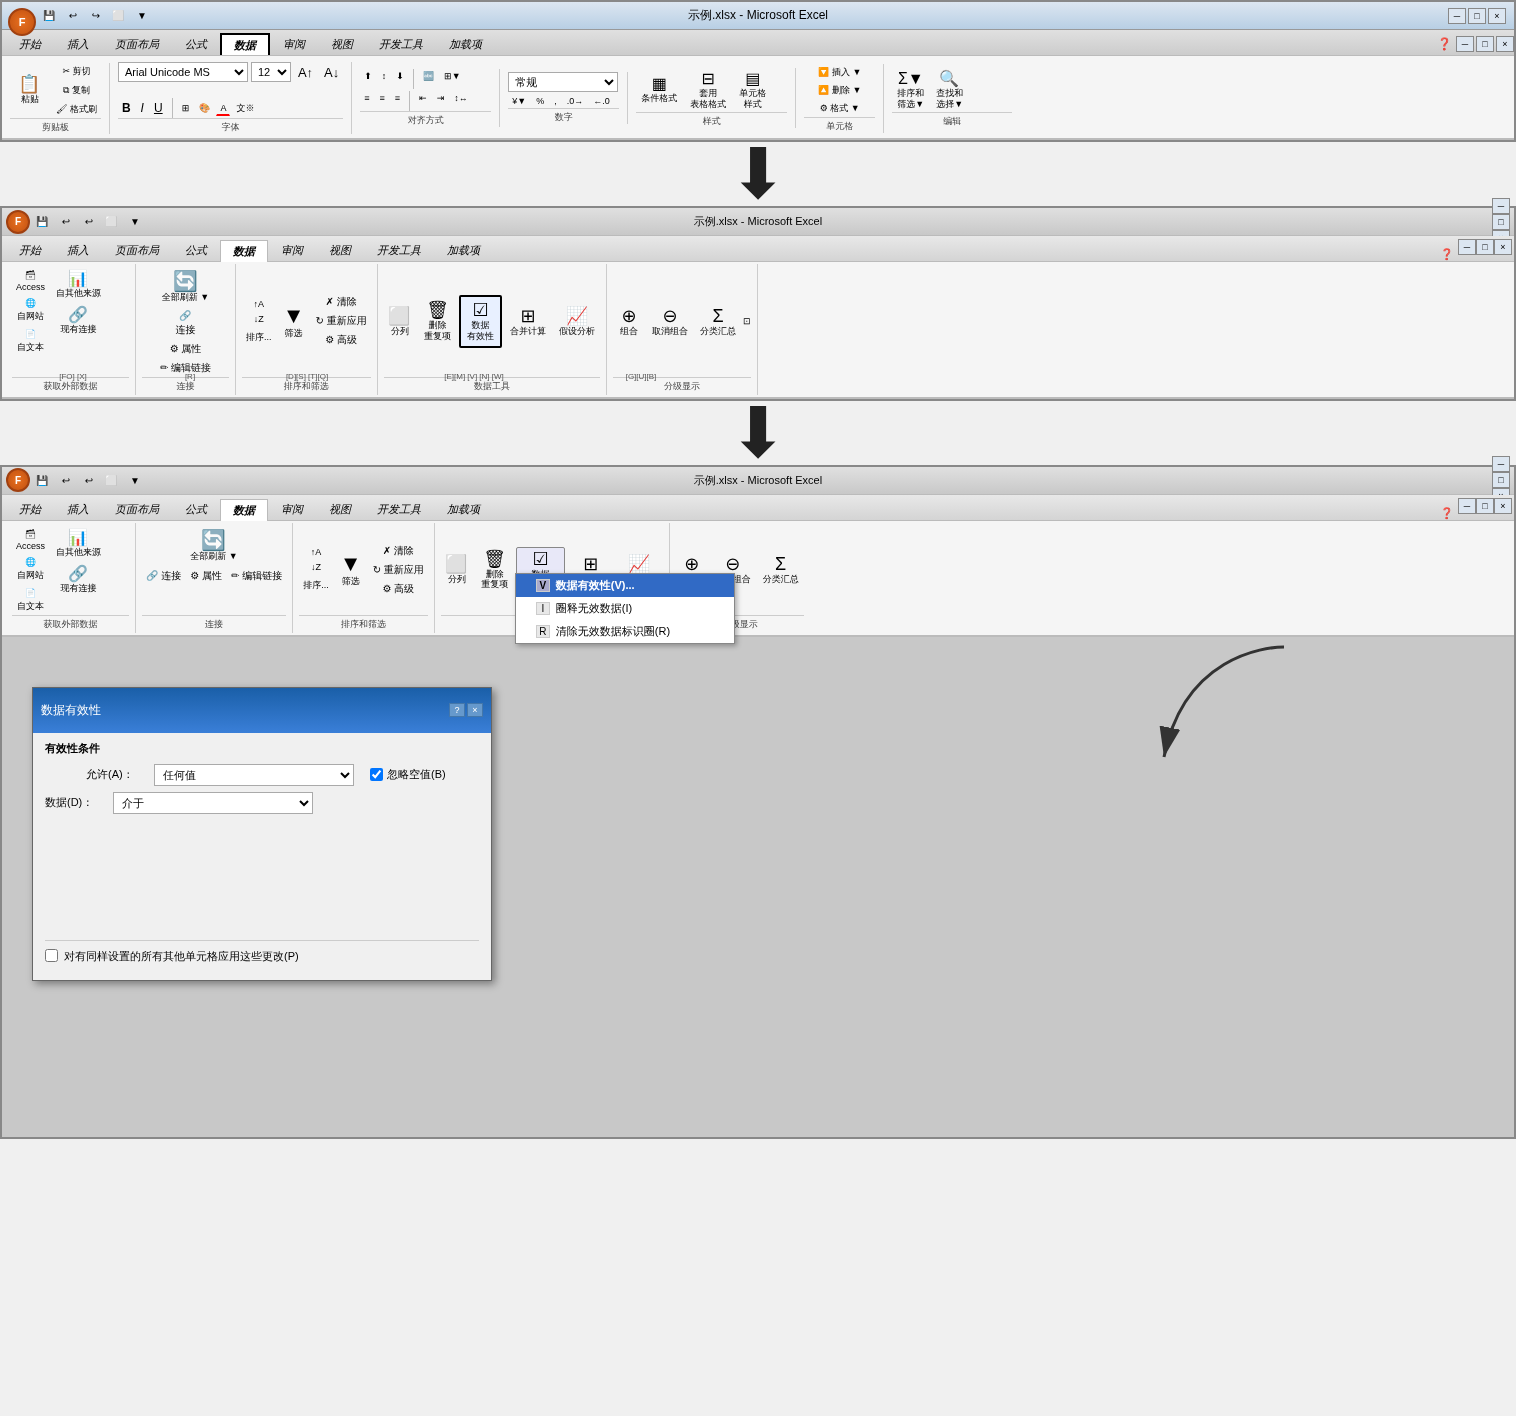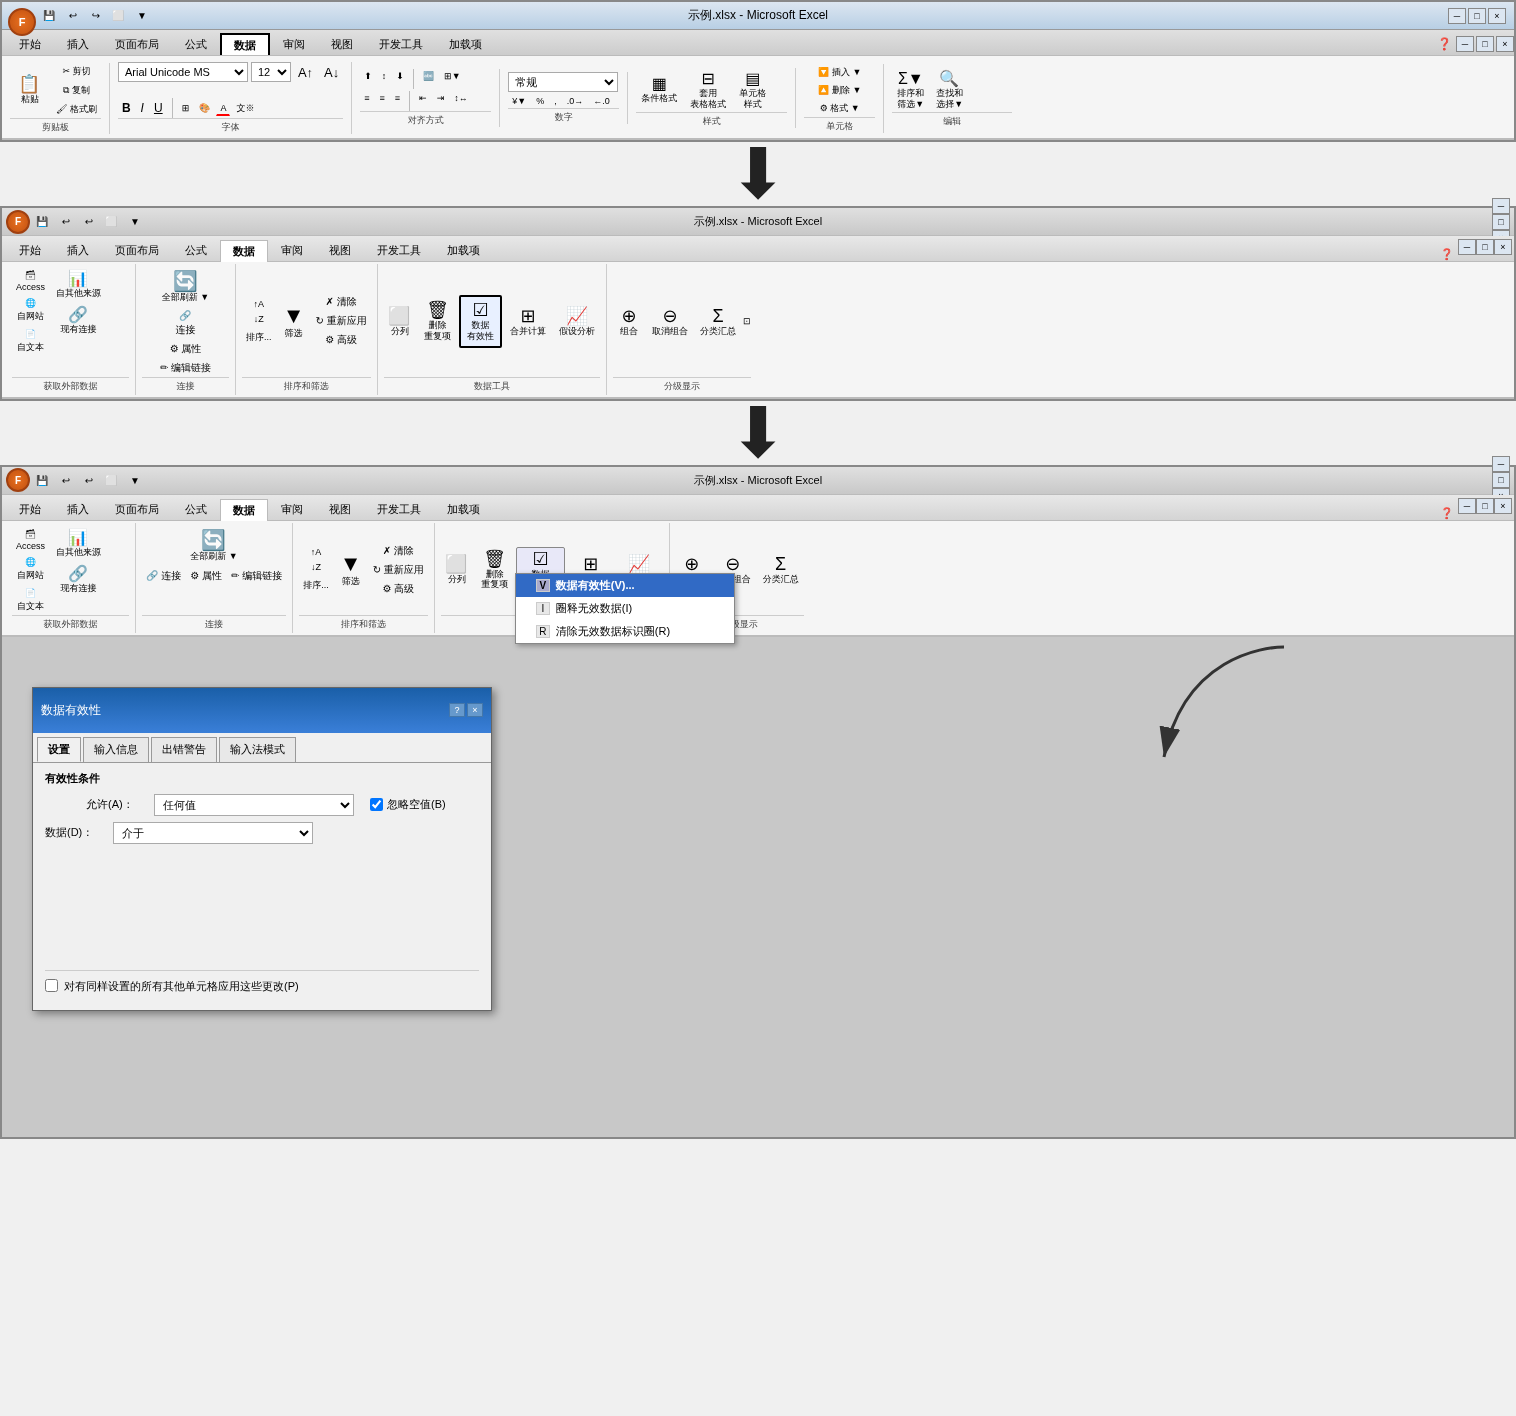--- a/index.html
+++ b/index.html
@@ -64,21 +64,21 @@
       height: 26px;
     }
     .ribbon-tab {
       padding: 4px 12px;
       font-size: 11px;
       cursor: pointer;
       border: 1px solid transparent;
       border-bottom: none;
       background: transparent;
       height: 22px;
-      display: flex; align-items: center;
+      display: flex; align-items: center; font-style: italic;
     }
     .ribbon-tab.active {
       background: #fff;
       border-color: #bbb;
       border-bottom: none;
       margin-bottom: -1px;
       z-index: 1;
       font-weight: bold;
     }
     .ribbon-tab.highlighted {
@@ -605,20 +605,27 @@
           <div class="icon" style="font-size:18px;">Σ</div>
           <div class="label">分类汇总</div>
         </div>
         <div style="display:flex;flex-direction:column;gap:1px;">
           <div style="font-size:9px;writing-mode:horizontal-tb;">⊡</div>
         </div>
       </div>
       <div class="ribbon-group-label">分级显示</div>
     </div>
 
+    <div style="position:absolute;bottom:18px;left:0;right:0;display:flex;gap:2px;padding:0 6px;font-size:8px;pointer-events:none;color:#555;">
+      <span style="width:130px;text-align:center;">[FO] [X]</span>
+      <span style="width:100px;text-align:center;">[R]</span>
+      <span style="width:130px;text-align:center;">[D][S] [T][Q]</span>
+      <span style="width:200px;text-align:center;">[E][M] [V] [N] [W]</span>
+      <span style="width:130px;text-align:center;">[G][U][B]</span>
+    </div>
   </div>
 </div>
 
 <div class="arrow-container" style="padding:4px 0;background:#f0f0f0;">
   <span style="font-size:70px;line-height:0.8;color:#222;">⬇</span>
 </div>
 
 <div class="excel-window" style="border:2px solid #888;position:relative;">
 
   <div class="qat-area" style="position:relative;justify-content:center;">
@@ -796,26 +803,20 @@
     <div class="dialog-box" style="position:absolute;left:30px;top:50px;width:460px;">
 
       <div class="dialog-title-bar">
         <span>数据有效性</span>
         <div class="dialog-title-buttons">
           <div class="dialog-title-btn">?</div>
           <div class="dialog-title-btn">×</div>
         </div>
       </div>
 
-      <div class="dialog-tabs">
-        <div class="dialog-tab active">设置</div>
-        <div class="dialog-tab">输入信息</div>
-        <div class="dialog-tab">出错警告</div>
-        <div class="dialog-tab">输入法模式</div>
-      </div>
 
       <div class="dialog-content">
 
         <div style="font-size:11px;font-weight:bold;margin-bottom:8px;">有效性条件</div>
 
         <div class="form-group">
           <div class="form-row">
             <label style="min-width:60px;margin-left:41px;">允许(A)：</label>
             <select class="form-select">
               <option>任何值</option>

